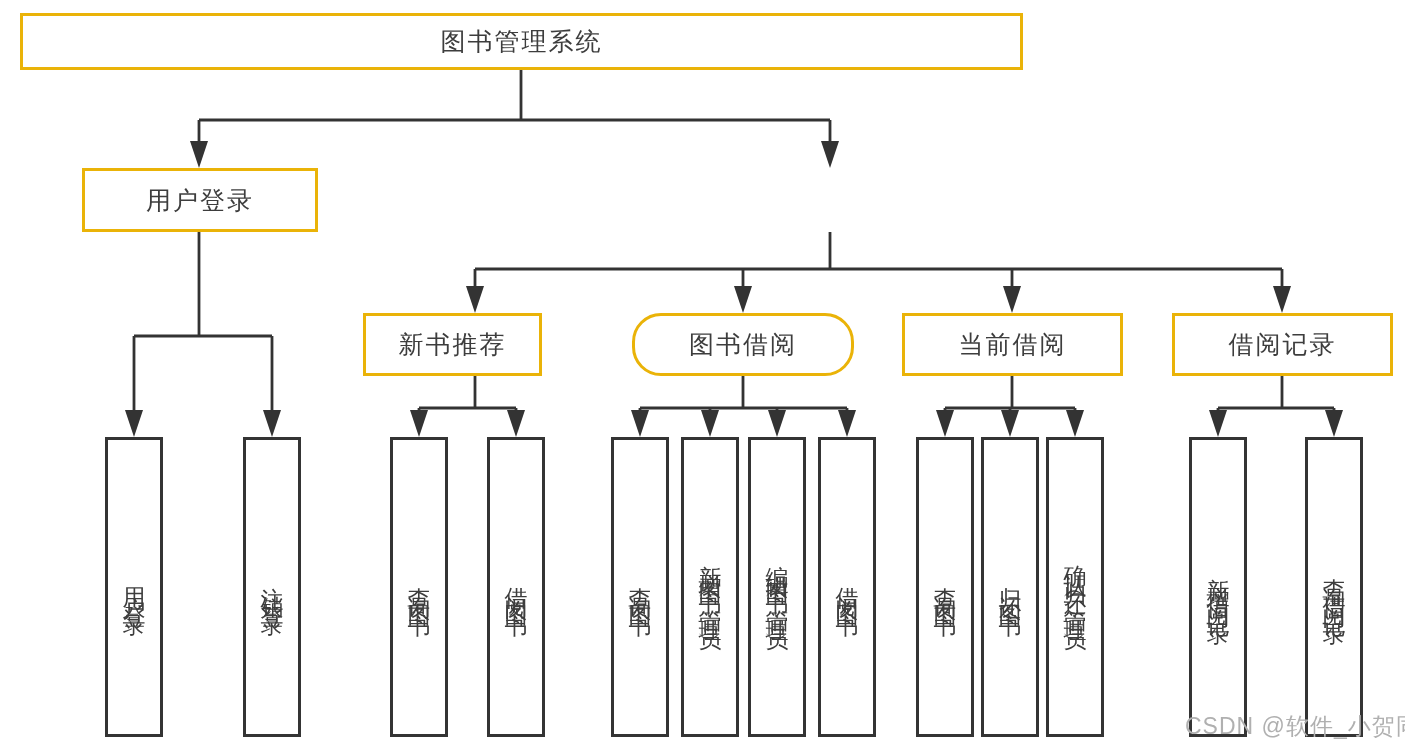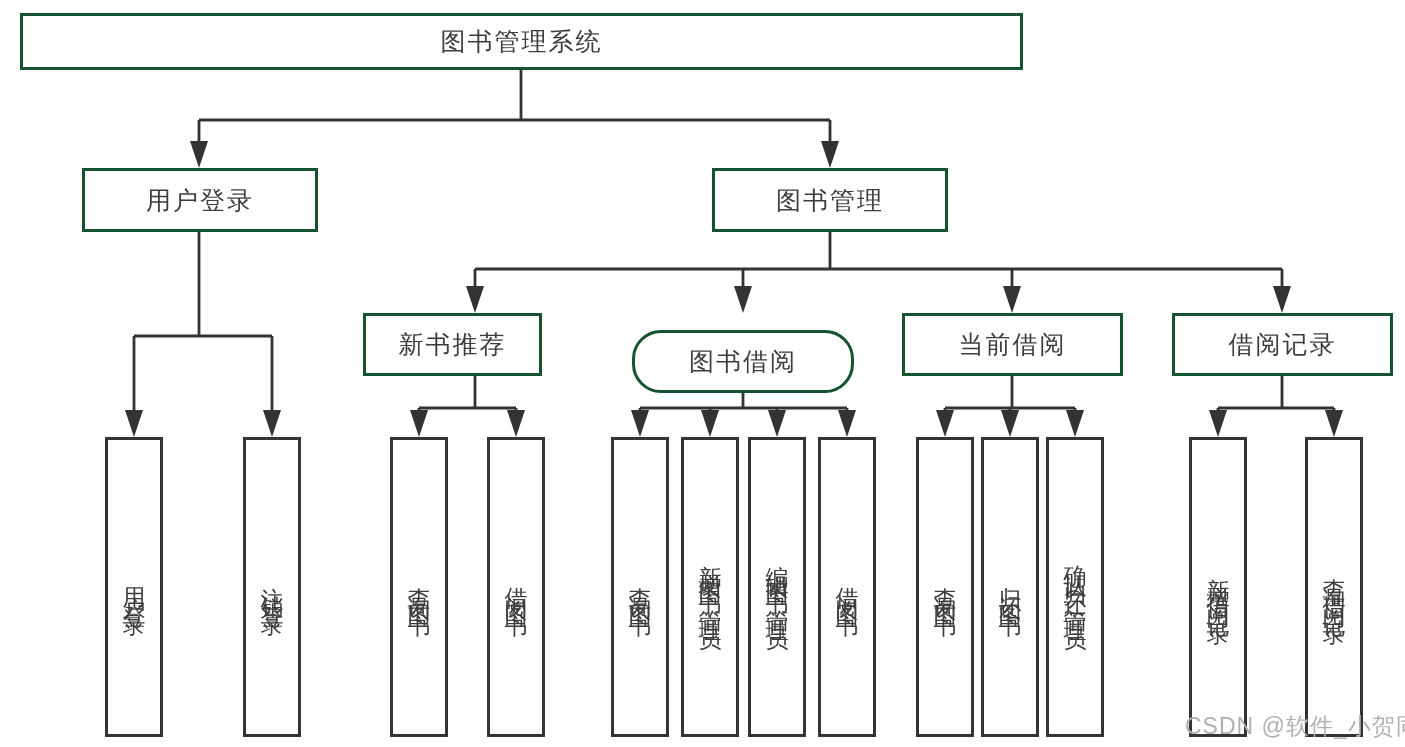--- a/index.html
+++ b/index.html
@@ -7,21 +7,21 @@
     position:relative;
     width:1405px; height:747px;
     background:#ffffff;
     font-family:"Liberation Sans","DejaVu Sans",sans-serif;
     overflow:hidden;
   }
   .connectors { position:absolute; left:0; top:0; z-index:0; }
   .hbox {
     position:absolute;
     box-sizing:border-box;
-    border:3px solid #14532d;
+    border:3px solid #eab308;
     background:#ffffff;
     display:flex; align-items:center; justify-content:center;
     font-size:25px; letter-spacing:2px;
     color:#3d3d3d;
     z-index:1;
     white-space:nowrap;
   }
   .vbox {
     position:absolute;
     box-sizing:border-box;
@@ -115,24 +115,23 @@
       <polygon points="1001,410 1019,410 1010,437"></polygon>
       <polygon points="1066,410 1084,410 1075,437"></polygon>
       <polygon points="1209,410 1227,410 1218,437"></polygon>
       <polygon points="1325,410 1343,410 1334,437"></polygon>
     </g>
   </svg>
 
   <div class="hbox" style="left:20px; top:13px; width:1003px; height:57px;">图书管理系统</div>
 
   <div class="hbox" style="left:82px; top:168px; width:236px; height:64px;">用户登录</div>
-  <div class="hbox" style="left:712px; top:168px; width:236px; height:64px;">图书管理</div>
 
   <div class="hbox" style="left:363px; top:313px; width:179px; height:63px;">新书推荐</div>
-  <div class="hbox" style="left:632px; top:330px; width:222px; height:63px;border-radius:29px;">图书借阅</div>
+  <div class="hbox" style="left:632px; top:313px; width:222px; height:63px;border-radius:29px;">图书借阅</div>
   <div class="hbox" style="left:902px; top:313px; width:221px; height:63px;">当前借阅</div>
   <div class="hbox" style="left:1172px; top:313px; width:221px; height:63px;">借阅记录</div>
 
   <div class="vbox" style="left:105px; top:437px; width:58px; height:300px;">
     <span>用户登录</span>
   </div>
   <div class="vbox" style="left:243px; top:437px; width:58px; height:300px;">
     <span>注销登录</span>
   </div>
 

